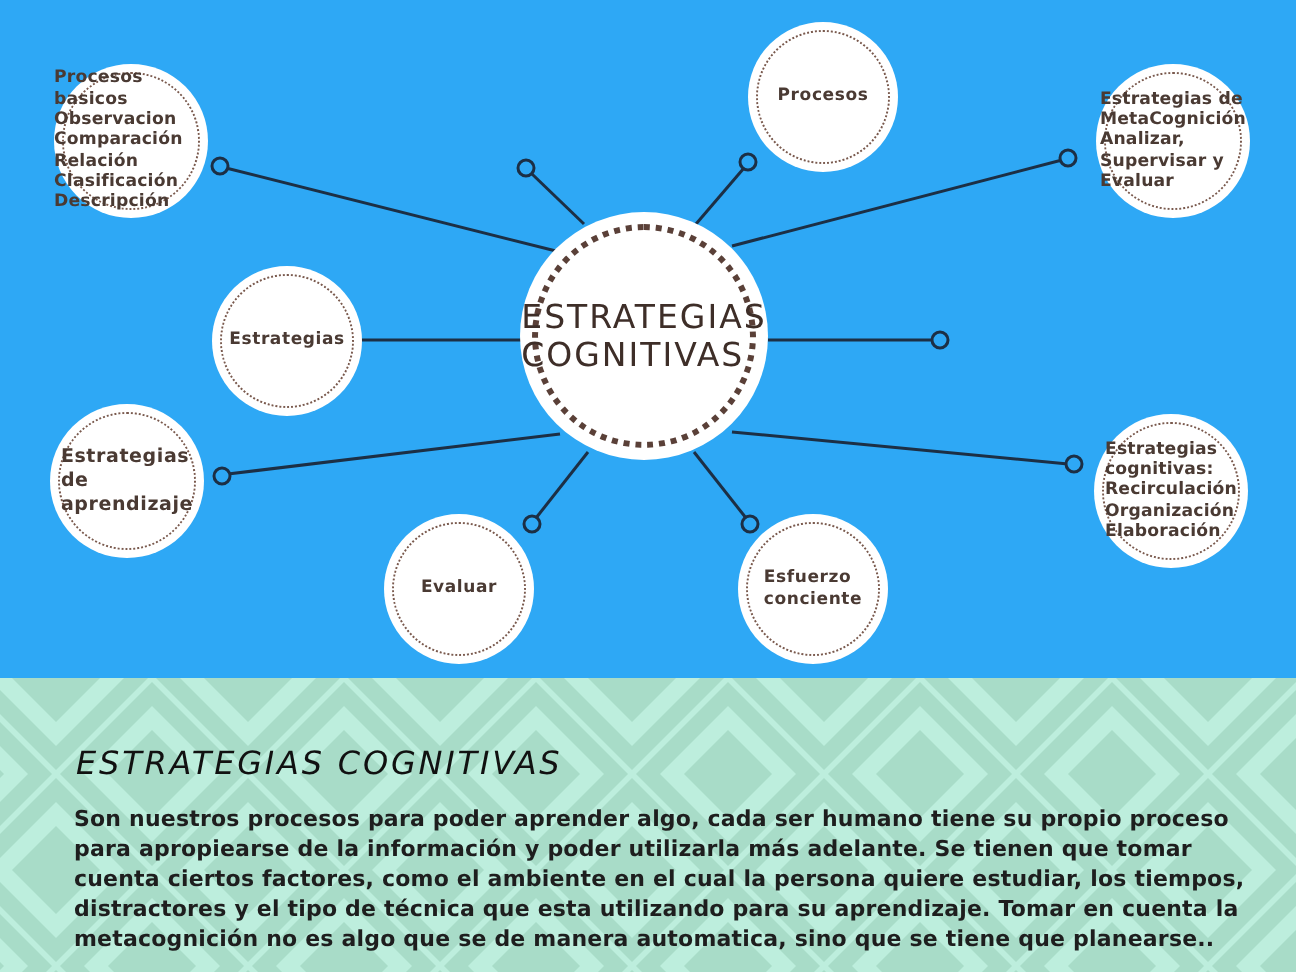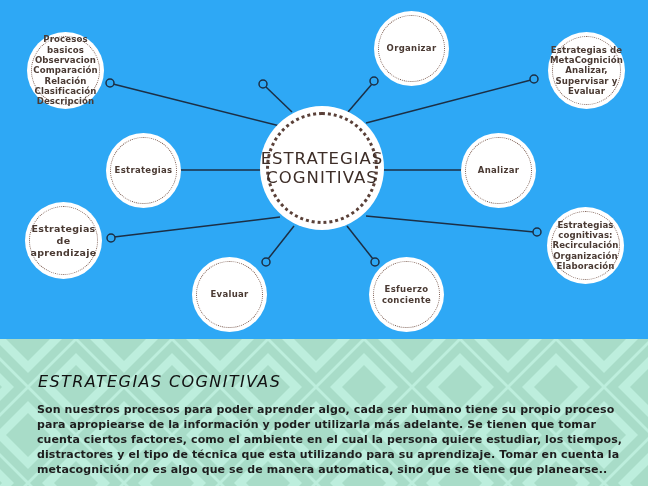--- a/index.html
+++ b/index.html
@@ -20,21 +20,21 @@
     svg.lines { position: absolute; left: 0; top: 0; }
     .node {
       position: absolute; border-radius: 50%; background: #ffffff;
       box-sizing: border-box; display: flex; align-items: center; justify-content: center;
     }
     .node .ring {
       position: absolute; left: 4px; top: 4px; right: 4px; bottom: 4px;
       border-radius: 50%; border: 1.5px dotted #7a5a4e;
     }
     .node .label {
-      position: relative; text-align: center; color: #4a3a33;
+      position: relative; color: #4a3a33;
       font-weight: bold; font-size: 8.5px; line-height: 10.5px;
       white-space: pre-line; letter-spacing: 0.3px;
     }
     .node.dense .label { font-size: 8.6px; line-height: 10.3px; letter-spacing: 0.1px; }
     .center .ring { left: 6px; top: 6px; right: 6px; bottom: 6px; border: 3px dotted #5a4038; }
     .center .label {
       font-size: 16.5px; line-height: 19px; font-weight: normal; color: #3e2e28;
       letter-spacing: 1px;
     }
     .title {
@@ -90,41 +90,37 @@
 Observacion
 Comparación
 Relación
 Clasificación
 Descripción</div>
   </div>
 
 
   <div class="node" style="left:374px;top:11px;width:75px;height:75px;">
     <div class="ring"></div>
-    <div class="label">Organizar</div>
+    <div class="label">Procesos</div>
   </div>
 
   <div class="node dense" style="left:548px;top:32px;width:77px;height:77px;">
     <div class="ring"></div>
     <div class="label">Estrategias de
 MetaCognición
 Analizar,
 Supervisar y
 Evaluar</div>
   </div>
 
   <div class="node" style="left:106px;top:133px;width:75px;height:75px;">
     <div class="ring"></div>
     <div class="label">Estrategias</div>
   </div>
 
-  <div class="node" style="left:461px;top:133px;width:75px;height:75px;">
-    <div class="ring"></div>
-    <div class="label">Analizar</div>
-  </div>
 
   <div class="node" style="left:25px;top:202px;width:77px;height:77px;">
     <div class="ring"></div>
     <div class="label" style="font-size:9.5px;line-height:12px;">Estrategias
 de
 aprendizaje</div>
   </div>
 
   <div class="node dense" style="left:547px;top:207px;width:77px;height:77px;">
     <div class="ring"></div>

